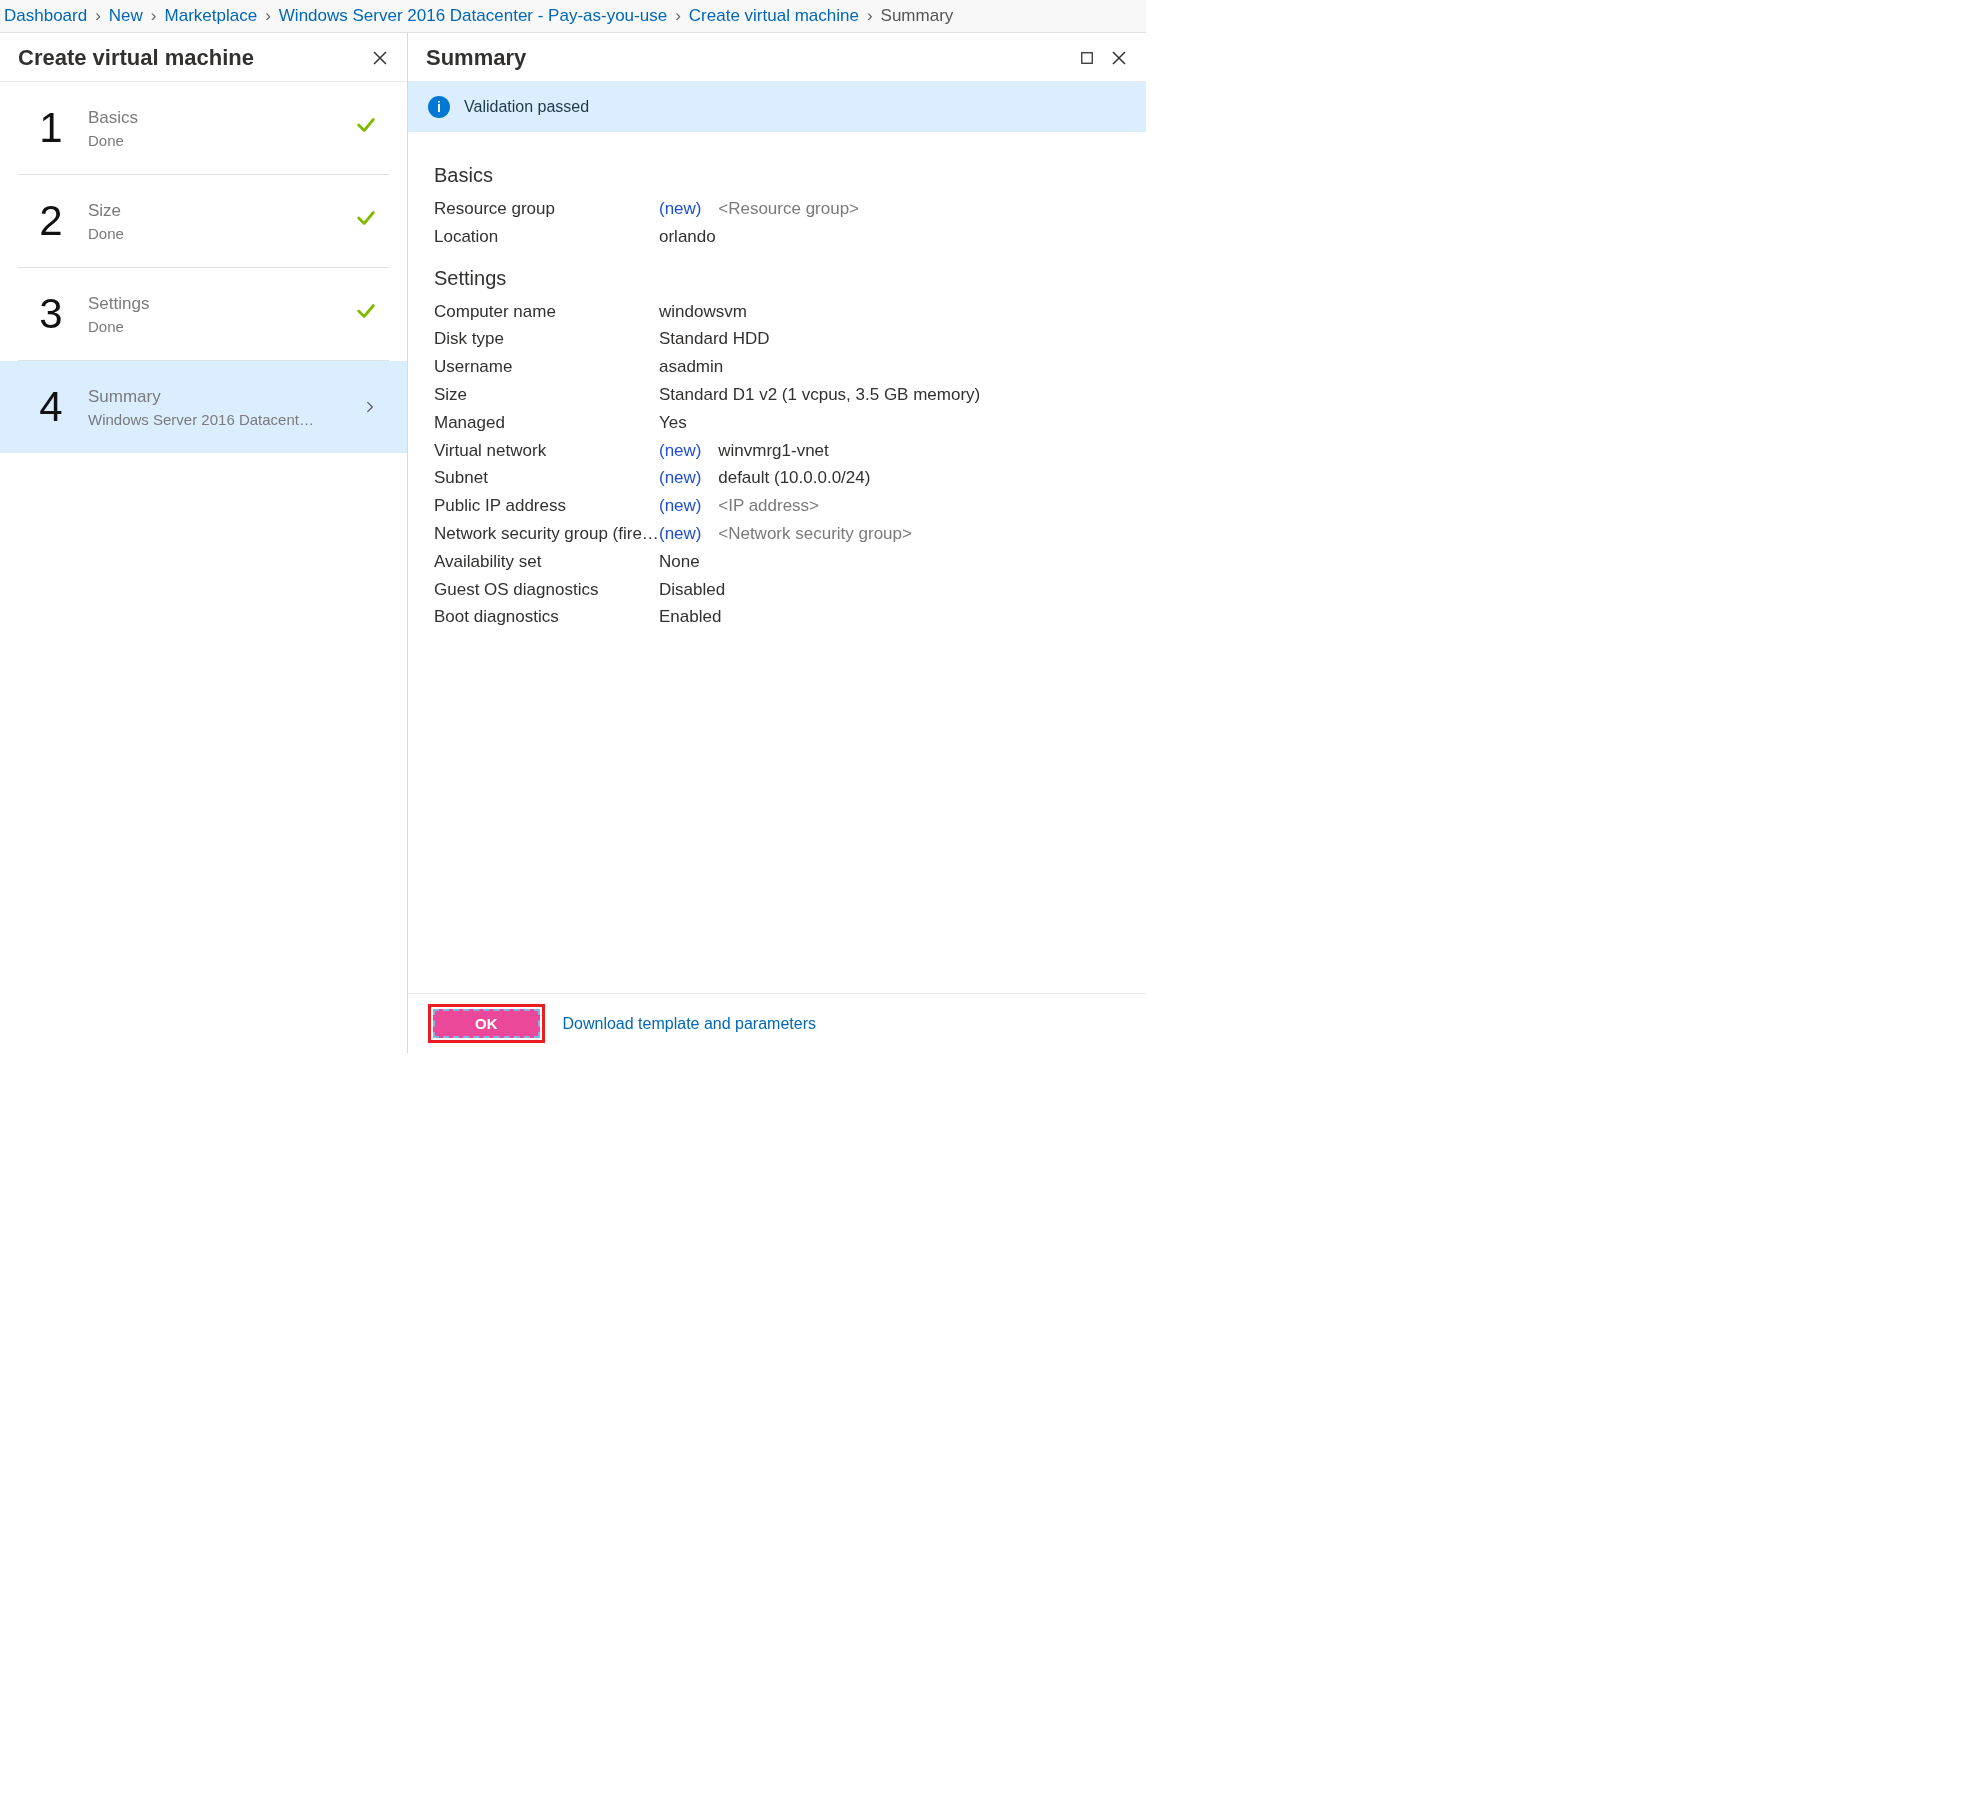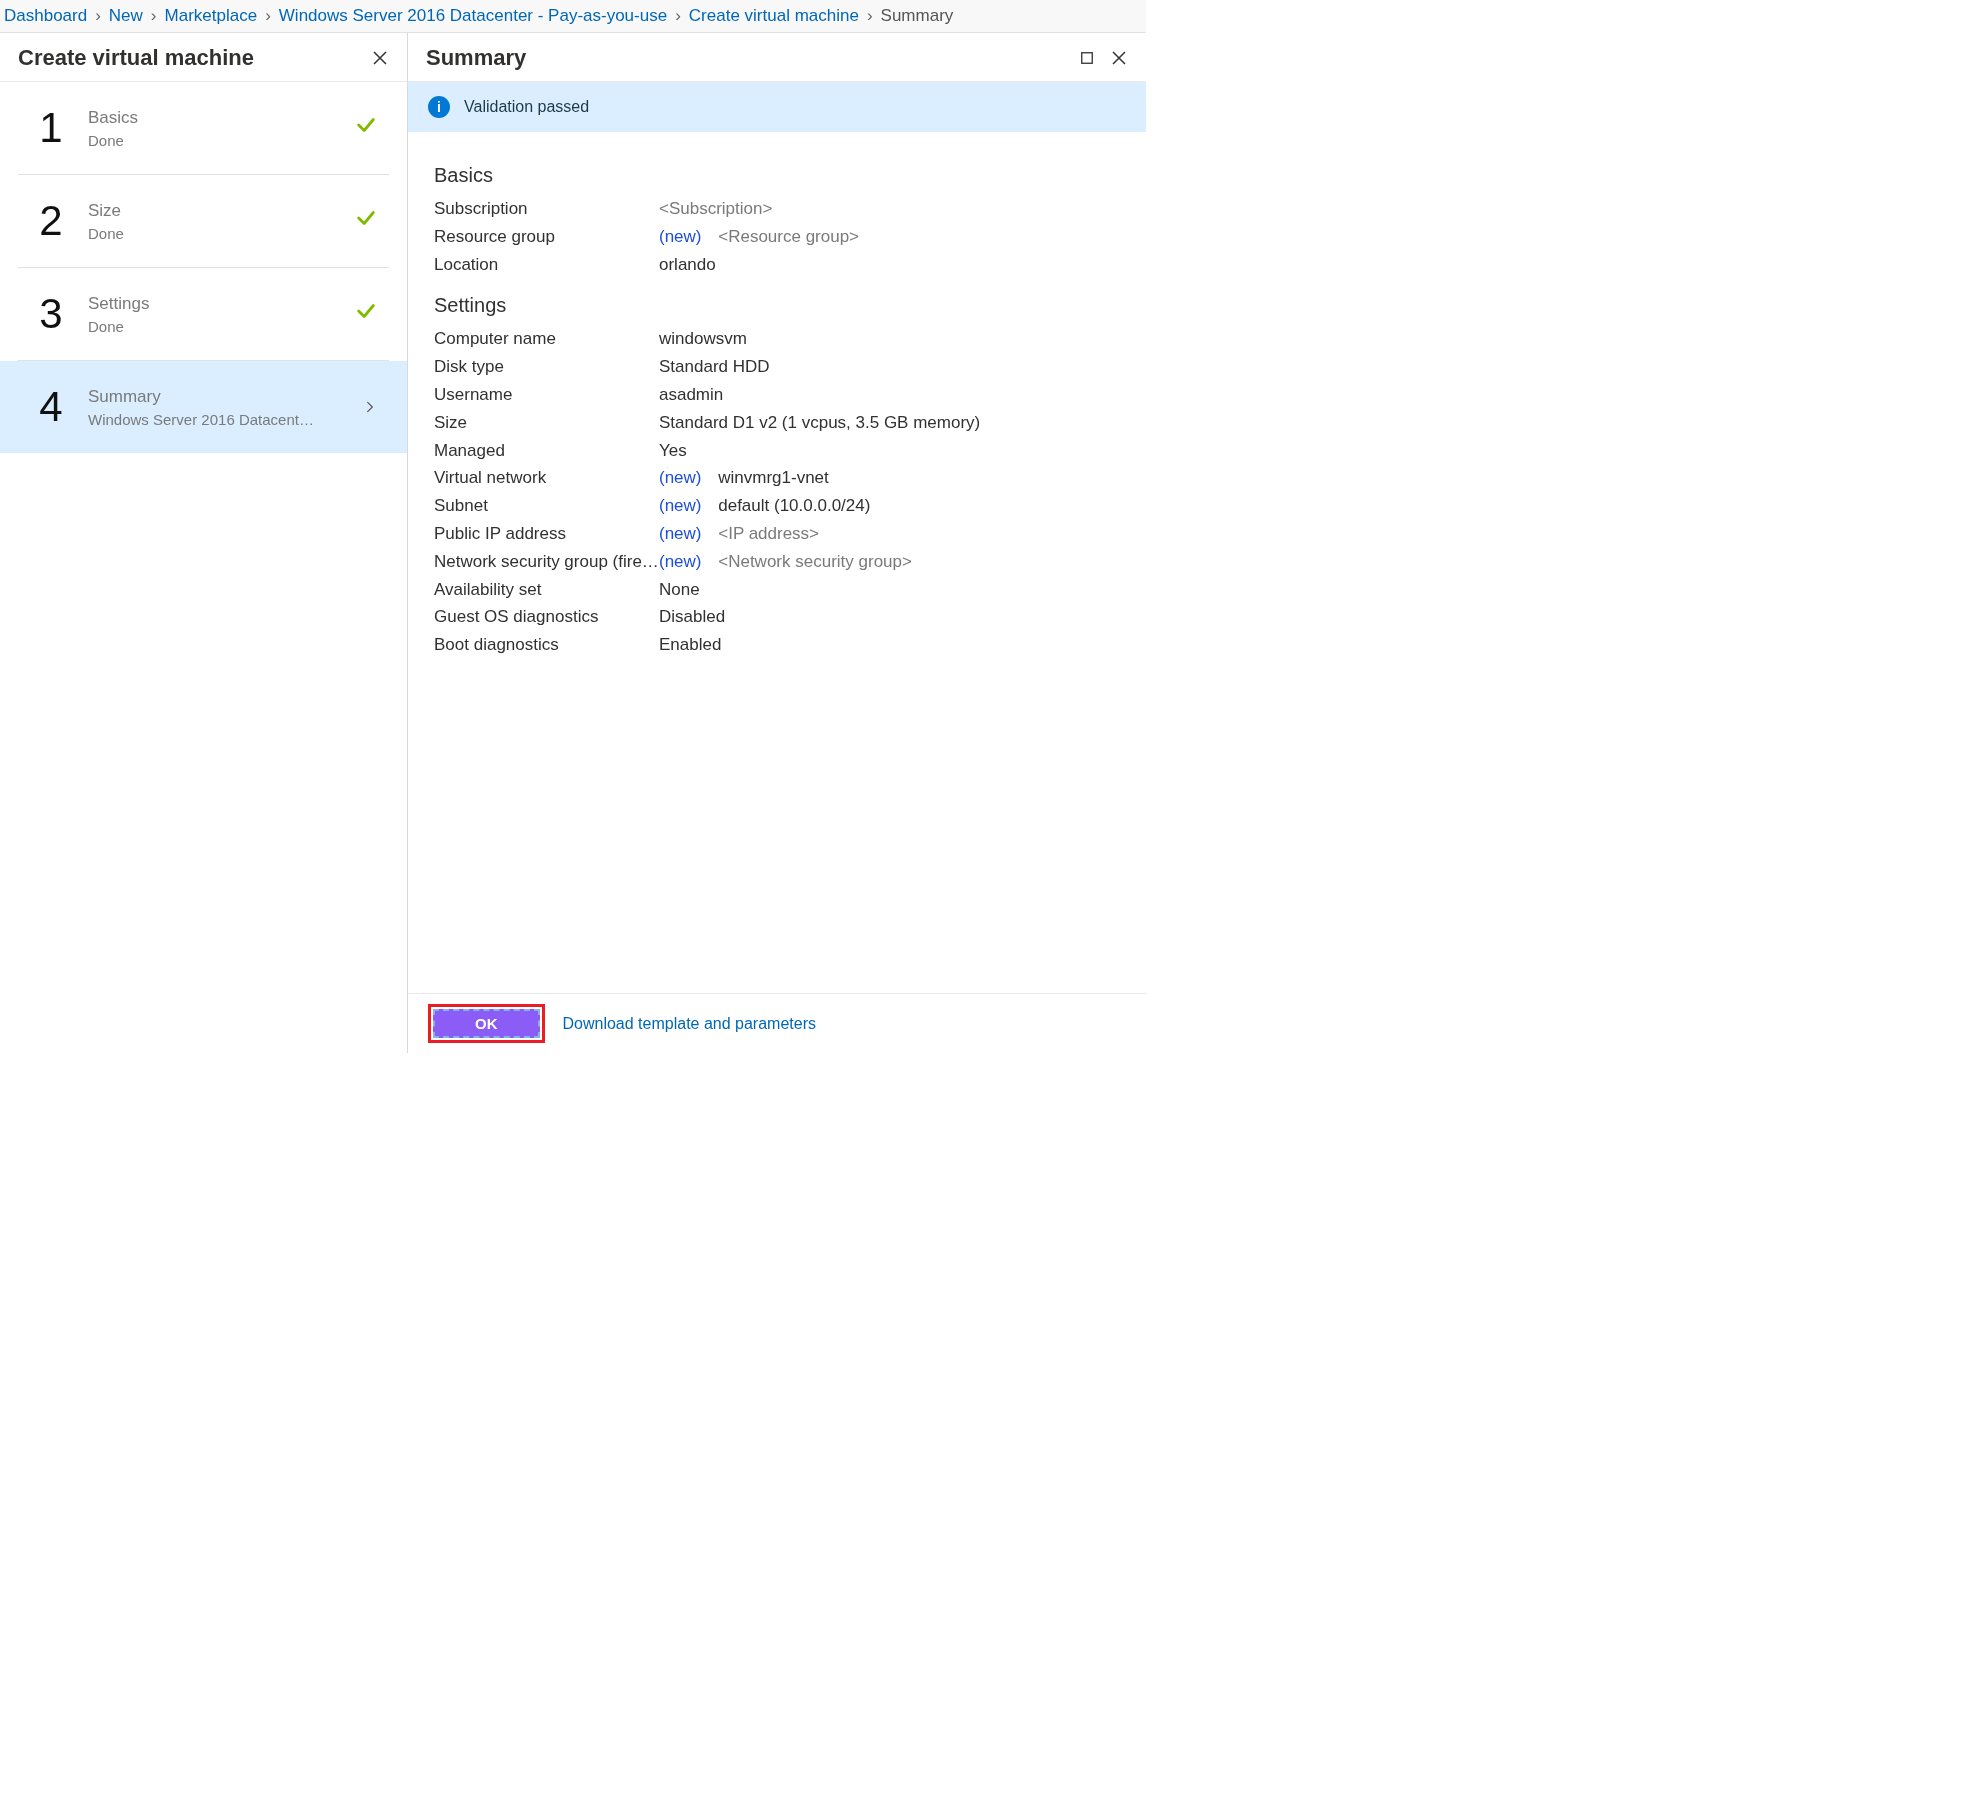--- a/index.html
+++ b/index.html
@@ -120,21 +120,21 @@
     display:flex;
     align-items:center;
     gap: 18px;
   }
   .ok-outline {
     border:3px solid #ec1c24;
     padding:2px;
     display:inline-block;
   }
   .ok-btn {
-    background:#8b5cf6;
+    background:#ec4899;
     color:#fff;
     border:2px dashed #7fb8e6;
     padding: 4px 40px;
     font-weight:600;
     font-size:15px;
     cursor:pointer;
   }
   .dl-link {
     color:#0067b8;
     cursor:pointer;
@@ -234,24 +234,20 @@
 
     <div class="validation-banner">
       <span class="info-circle">i</span>
       <span>Validation passed</span>
     </div>
 
     <div class="summary-body">
       <div class="section-heading">Basics</div>
       <div id="basics-rows">
           <div class="kv-row">
-            <div class="kv-key">Subscription</div>
-            <div class="kv-val dim"><span>&lt;Subscription&gt;</span></div>
-          </div>
-          <div class="kv-row">
             <div class="kv-key">Resource group</div>
             <div class="kv-val dim"><span class="kv-prefix">(new) </span><span>&lt;Resource group&gt;</span></div>
           </div>
           <div class="kv-row">
             <div class="kv-key">Location</div>
             <div class="kv-val"><span>orlando</span></div>
           </div>
         </div>
 
       <div class="section-heading" style="margin-top:16px;">Settings</div>

